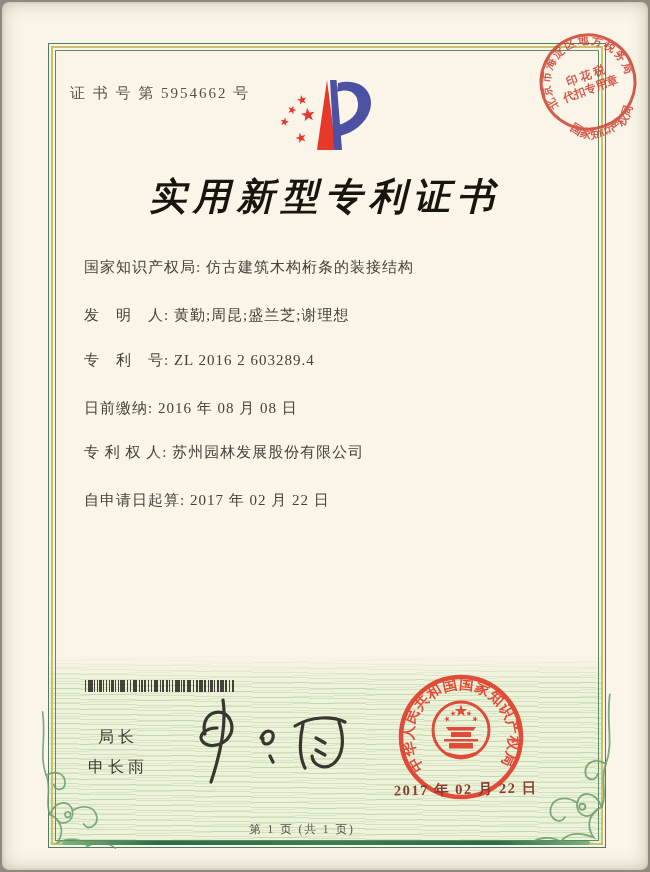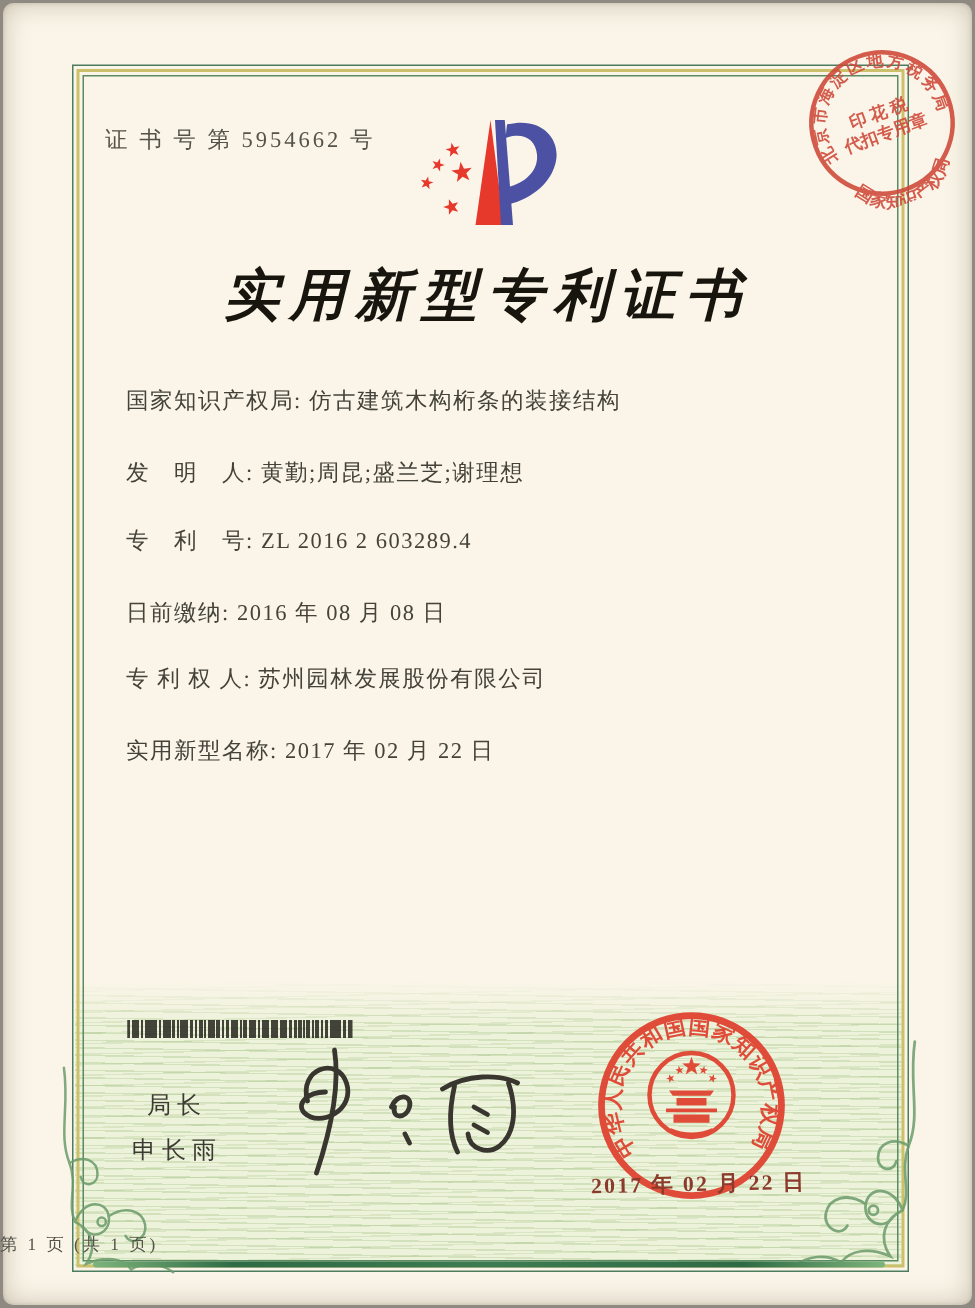--- a/index.html
+++ b/index.html
@@ -52,21 +52,21 @@
   }
   .signoff{position:absolute;left:88px;top:727px;z-index:3;font-size:16px;color:#3c3a32;letter-spacing:4px;text-align:center;}
   .signoff div{margin-bottom:9px;}
   .signature{position:absolute;left:175px;top:692px;width:180px;height:95px;z-index:5;}
   .seal{position:absolute;left:392px;top:668px;width:138px;height:138px;z-index:6;opacity:.93;}
   .seal-date{
     position:absolute;left:394px;top:780px;z-index:7;font-size:14.5px;font-weight:600;
     letter-spacing:1.5px;color:#8c3a2c;transform:rotate(-1.2deg);
   }
   .tax-stamp{position:absolute;left:532px;top:26px;width:112px;height:112px;z-index:8;transform:rotate(-20deg);opacity:.88;}
-  .page-footer{position:absolute;left:0;right:46px;top:822px;z-index:3;font-size:11.5px;letter-spacing:2px;color:#55534a;}
+  .page-footer{position:absolute;left:0;right:46px;top:822px;z-index:3;text-align:center;font-size:11.5px;letter-spacing:2px;color:#55534a;}
   .ornament{position:absolute;z-index:2;opacity:.85;}
   .orn-left{left:34px;top:710px;width:90px;height:140px;}
   .orn-right{left:524px;top:690px;width:92px;height:158px;transform:scaleX(-1);}
 </style>
 </head>
 <body>
 
 <div class="paper"></div>
 <div class="green-zone"></div>
 
@@ -120,21 +120,21 @@
   </g>
 </svg>
 
 <div class="title">实用新型专利证书</div>
 
 <div class="field-row f0"><span>国家知识产权局: </span><span>仿古建筑木构桁条的装接结构</span></div>
 <div class="field-row f1"><span>发　明　人: </span><span>黄勤;周昆;盛兰芝;谢理想</span></div>
 <div class="field-row f2"><span>专　利　号: </span><span>ZL 2016 2 603289.4</span></div>
 <div class="field-row f3"><span>日前缴纳: </span><span>2016 年 08 月 08 日</span></div>
 <div class="field-row f4"><span>专 利 权 人: </span><span>苏州园林发展股份有限公司</span></div>
-<div class="field-row f5"><span>实用新型名称: </span><span>2017 年 02 月 22 日</span></div>
+<div class="field-row f5"><span>自申请日起算: </span><span>2017 年 02 月 22 日</span></div>
 
 <div class="body-text">
 </div>
 
 <div class="barcode"></div>
 
 <div class="signoff">
   <div>局长</div>
   <div>申长雨</div>
 </div>

